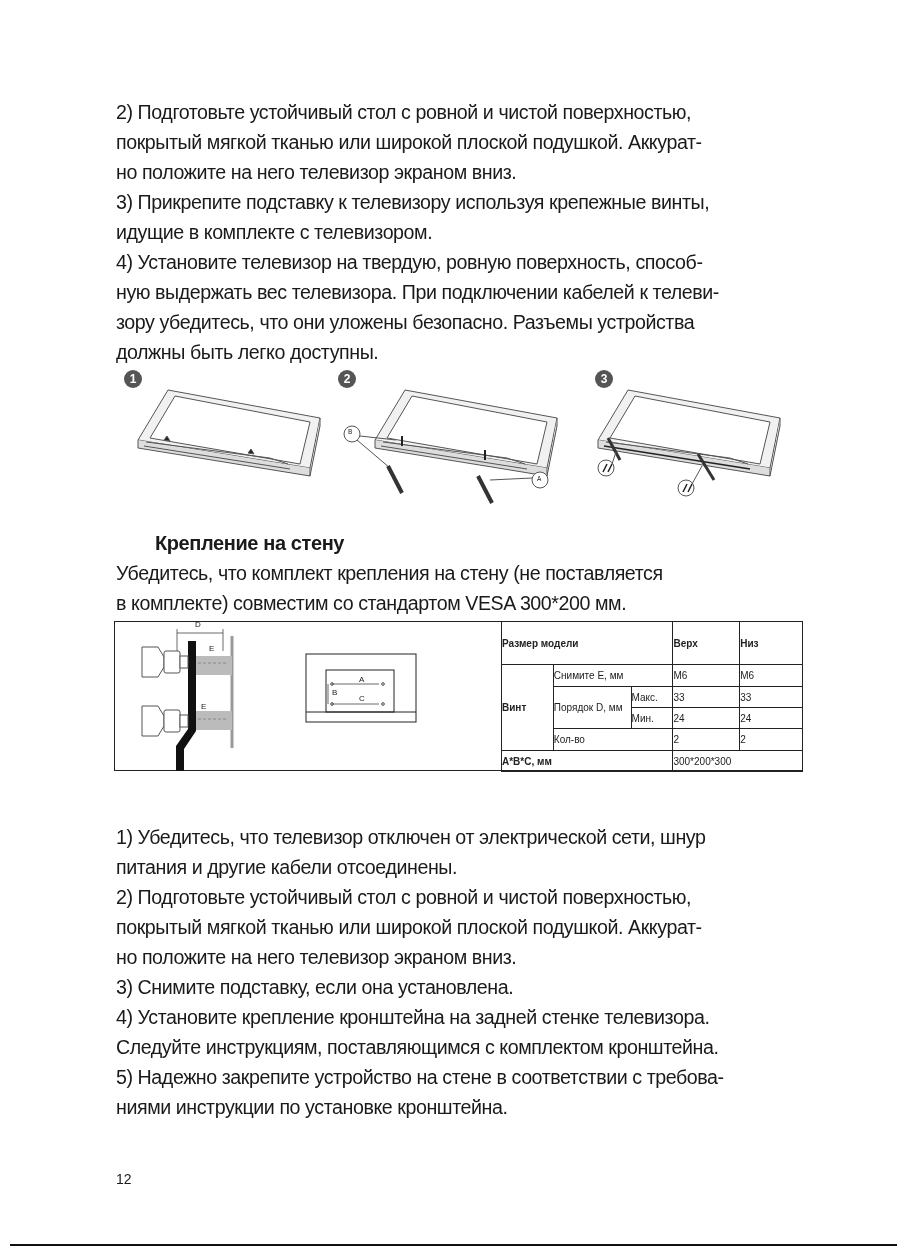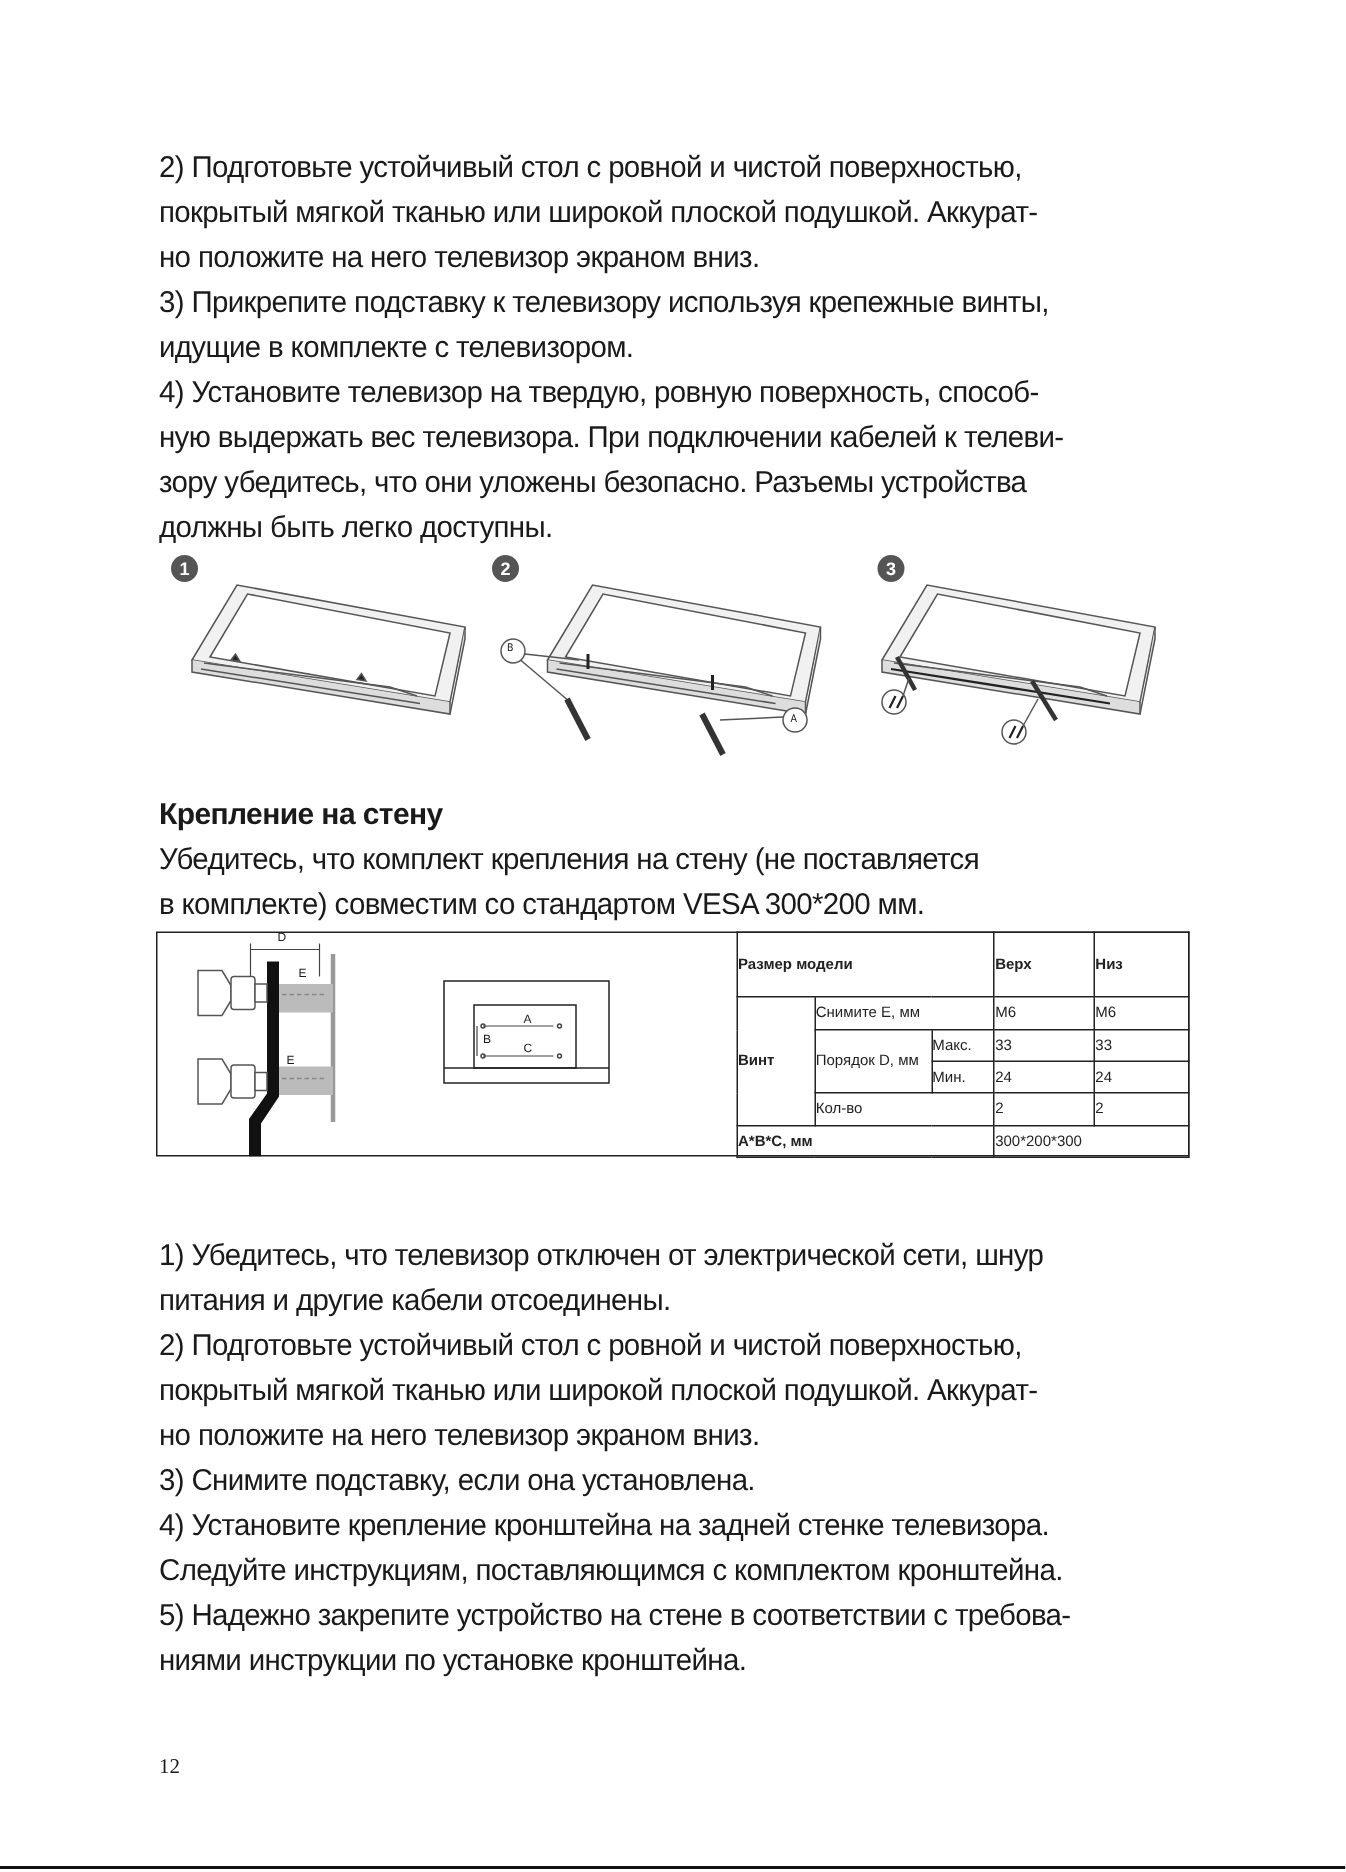--- a/index.html
+++ b/index.html
@@ -1,33 +1,33 @@
 <!DOCTYPE html>
 <html><head>
   <meta charset="utf-8">
   <style>
     html, body { margin: 0; padding: 0; background: #ffffff; }
     body { width: 897px; height: 1248px; position: relative; overflow: hidden;
            font-family: "DejaVu Sans Condensed", "Liberation Sans Narrow", "Liberation Sans", sans-serif; color: #1a1a1a; }
-    .page { position: absolute; left: 0; top: 0; width: 867px; height: 1248px; }
+    .page { position: absolute; left: 10px; top: 0; width: 867px; height: 1248px; }
     .para { position: absolute; left: 106px; width: 700px; font-size: 20px; line-height: 30px;
             font-family: "Liberation Sans", sans-serif; letter-spacing: -0.45px; transform-origin: 0 0; }
     .para .line { display: block; white-space: nowrap; }
     .heading { position: absolute; left: 106px; font-size: 20px; font-weight: bold; line-height: 30px;
                font-family: "Liberation Sans", sans-serif; letter-spacing: -0.4px; white-space: nowrap; }
     .steps-fig { position: absolute; left: 110px; top: 368px; width: 680px; height: 145px; }
     .step-badge { position: absolute; width: 18px; height: 18px; border-radius: 50%; background: #555;
                   color: #fff; font-size: 12px; font-weight: bold; text-align: center; line-height: 18px;
                   font-family: "Liberation Sans", sans-serif; }
     .spec-box { position: absolute; left: 104px; top: 621px; width: 689px; height: 150px; border: 1px solid #222; box-sizing: border-box; }
     .spec-table { position: absolute; left: 491px; top: 621px; width: 302px; height: 150px; border-collapse: collapse;
                   font-family: "Liberation Sans", sans-serif; font-size: 10px; color: #222; }
     .spec-table td { border: 1px solid #222; text-align: left; padding: 0; }
     .spec-table .b { font-weight: bold; }
-    .page-number { position: absolute; left: 106px; top: 1171px; font-size: 14px; font-family: Liberation Serif, serif; }
+    .page-number { position: absolute; left: 106px; top: 1171px; font-size: 14px; font-family: Liberation Sans, sans-serif; }
     .bottom-rule { position: absolute; left: 0; top: 1244px; width: 897px; height: 2px; background: #111; }
   </style>
 </head>
 <body>
 
 <div class="page">
 
   <div class="para" style="top:97px;">
     <span class="line" style="transform: scaleX(0.982857); transform-origin: 0px 0px;">2) Подготовьте устойчивый стол с ровной и чистой поверхностью,</span>
     <span class="line" style="transform: scaleX(0.982857); transform-origin: 0px 0px;">покрытый мягкой тканью или широкой плоской подушкой. Аккурат-</span>
@@ -90,21 +90,21 @@
         <path d="M483 104 L487 96 M488 104 L492 96" stroke="#222" stroke-width="1.5"></path>
         <path d="M563 124 L567 116 M568 124 L572 116" stroke="#222" stroke-width="1.5"></path>
         <line x1="492" y1="96" x2="496" y2="84"></line>
         <line x1="572" y1="116" x2="582" y2="98"></line>
       </g>
     </svg>
     <span style="position:absolute;left:228px;top:60px;font-size:7px;">B</span>
     <span style="position:absolute;left:417px;top:107px;font-size:7px;">A</span>
   </div>
 
-  <div class="heading" style="top:528px;">Крепление на стену</div>
+  <div class="heading" style="top:528px;margin-left:39px;">Крепление на стену</div>
   <div class="para" style="top:558px;">
     <span class="line" style="transform: scaleX(0.982857); transform-origin: 0px 0px;">Убедитесь, что комплект крепления на стену (не поставляется</span>
     <span class="line" style="transform: scaleX(0.982857); transform-origin: 0px 0px;">в комплекте) совместим со стандартом VESA 300*200 мм.</span>
   </div>
 
   <div class="spec-box"></div>
   <svg style="position:absolute;left:104px;top:621px;" width="390" height="150" viewBox="0 0 390 150">
 
     <line x1="63" y1="12" x2="109" y2="12" stroke="#444" stroke-width="0.8"></line>
     <line x1="63" y1="8" x2="63" y2="30" stroke="#444" stroke-width="0.8"></line>

